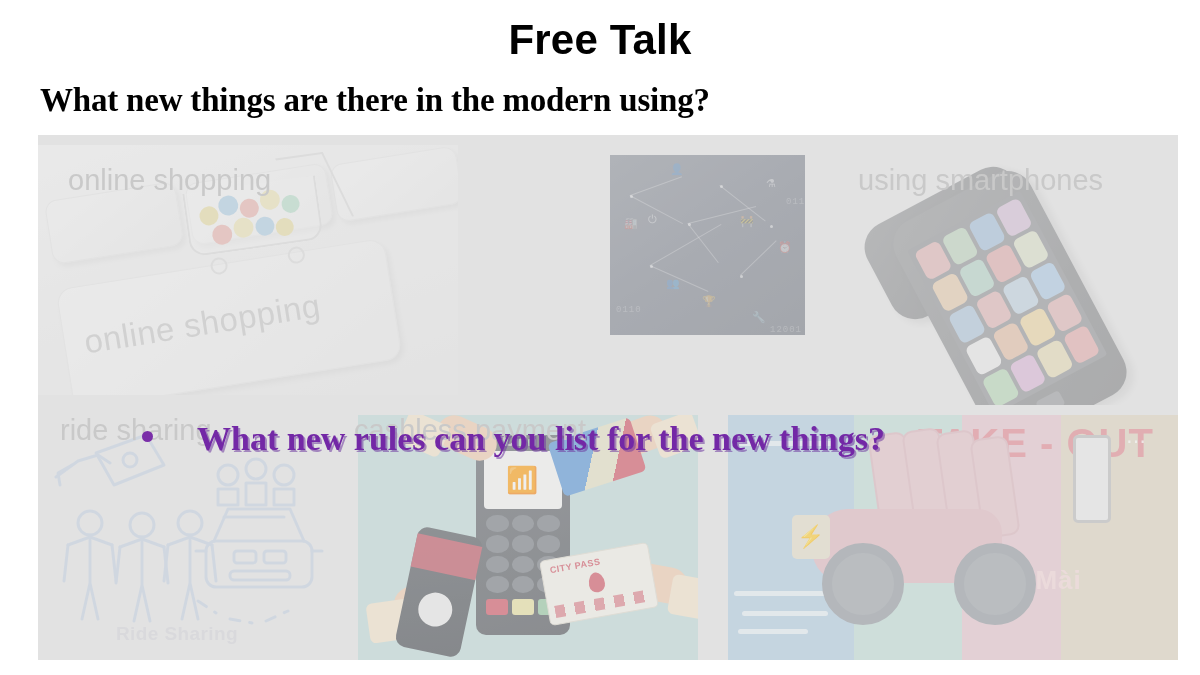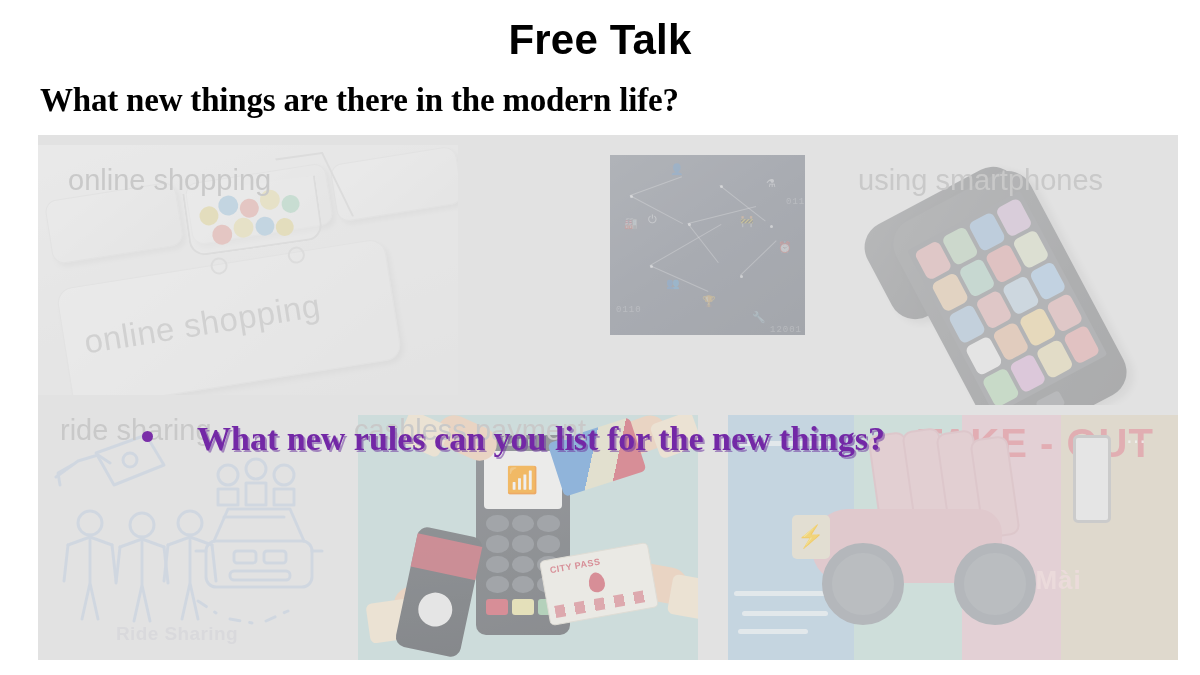--- a/index.html
+++ b/index.html
@@ -251,21 +251,21 @@
     white-space:nowrap;
   }
   #row-0{left:142px;top:248px;}
   #row-1{left:142px;top:333px;}
   #row-2{left:142px;top:419px;}
 </style>
 </head>
 <body>
 
 <div id="slide-title">Free Talk</div>
-<div id="slide-subtitle">What new things are there in the modern life?</div>
+<div id="slide-subtitle">What new things are there in the modern using?</div>
 
 <div id="content-panel">
 
   <div class="pic" id="pic-online-shopping">
     <div class="key k3"></div>
     <div class="key k2"></div>
     <div class="key k1"></div>
     <div class="key kbig"></div>
     <div class="keycap">online shopping</div>
     <div class="cart">

